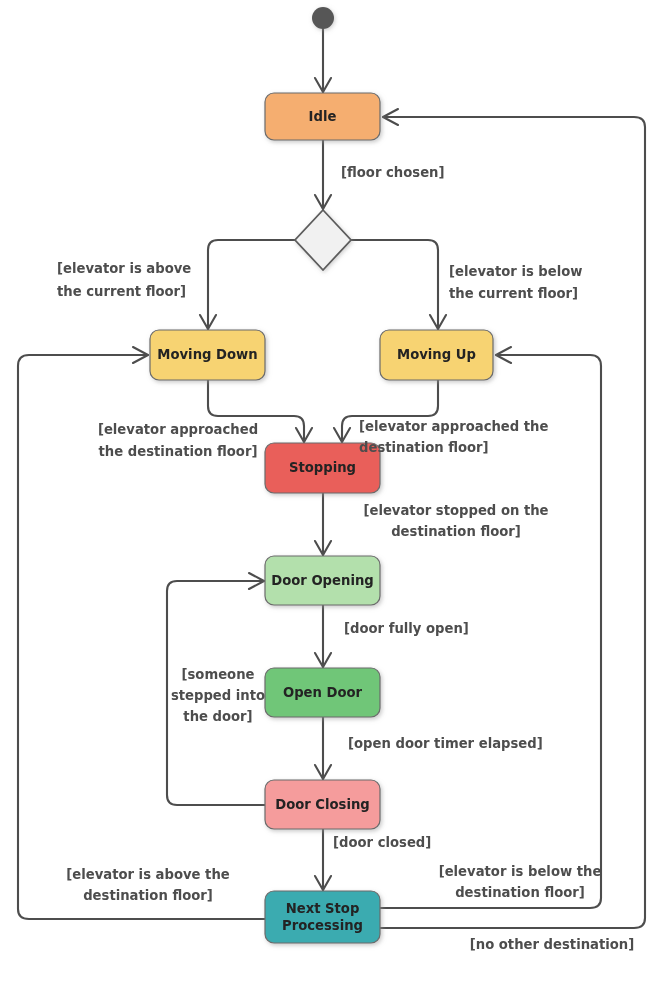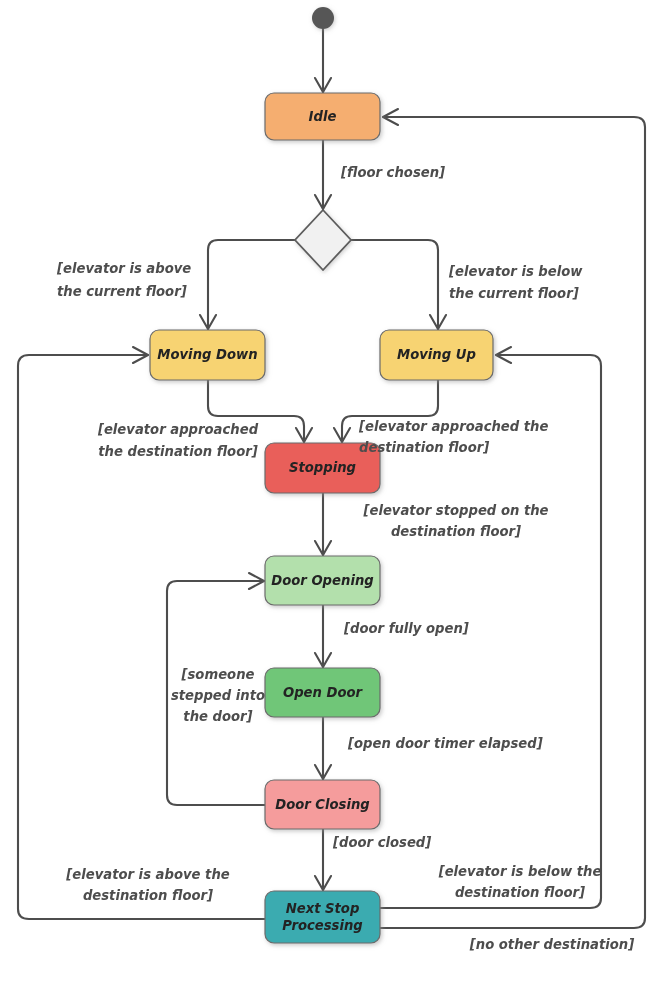--- a/index.html
+++ b/index.html
@@ -6,21 +6,20 @@
     margin: 0;
     padding: 0;
     background: #ffffff;
   }
   #diagram-root {
     position: relative;
     width: 558px;
     height: 981px;
     background: #ffffff;
     font-family: "DejaVu Sans", sans-serif;
-    font-style: italic;
   }
   svg.canvas {
     position: absolute;
     top: 0;
     left: 0;
     width: 665px;
     height: 981px;
     overflow: visible;
   }
   .edge-path {

